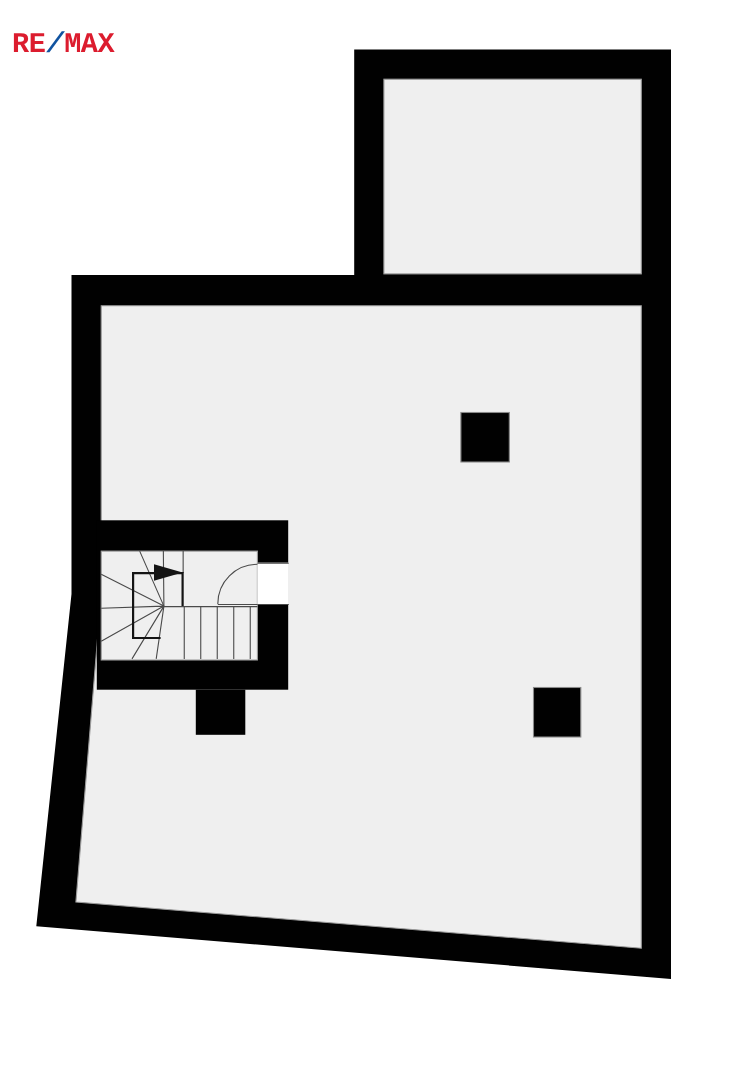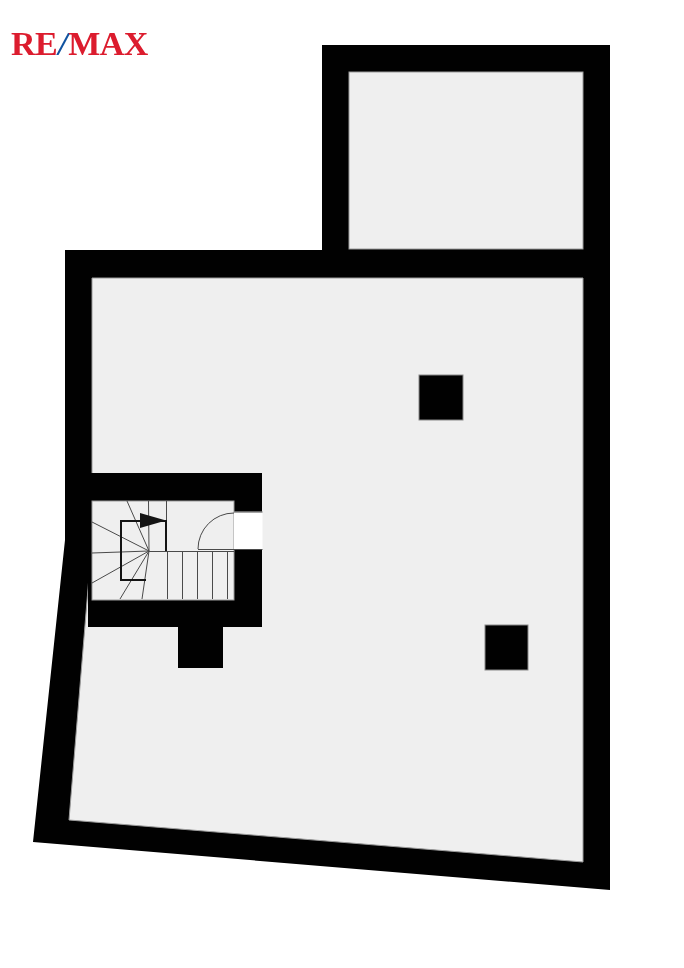--- a/index.html
+++ b/index.html
@@ -17,23 +17,23 @@
   body{background:#fff;font-family:"Liberation Sans", sans-serif;}
   .page{
     position:relative;
     width:684px;height:968px;
     background:var(--background);
     overflow:hidden;
   }
   .logo{
     position:absolute;
     left:11px;top:27px;
-    font-family:Liberation Serif, serif;
+    font-family:Liberation Mono, monospace;
     font-weight:700;
-    font-size:34px;
+    font-size:26px;
     line-height:1;
     letter-spacing:-0.5px;
     user-select:none;
     white-space:nowrap;
   }
   .logo .re,.logo .max{color:var(--logo-red);}
   .logo .slash{color:var(--logo-blue);font-style:italic;font-weight:700;padding:0 1px;}
   svg.plan{position:absolute;left:0;top:0;display:block;}
   .wall{fill:var(--wall);stroke:none;}
   .floor{fill:var(--floor);stroke:var(--floor-edge);stroke-width:1;}

